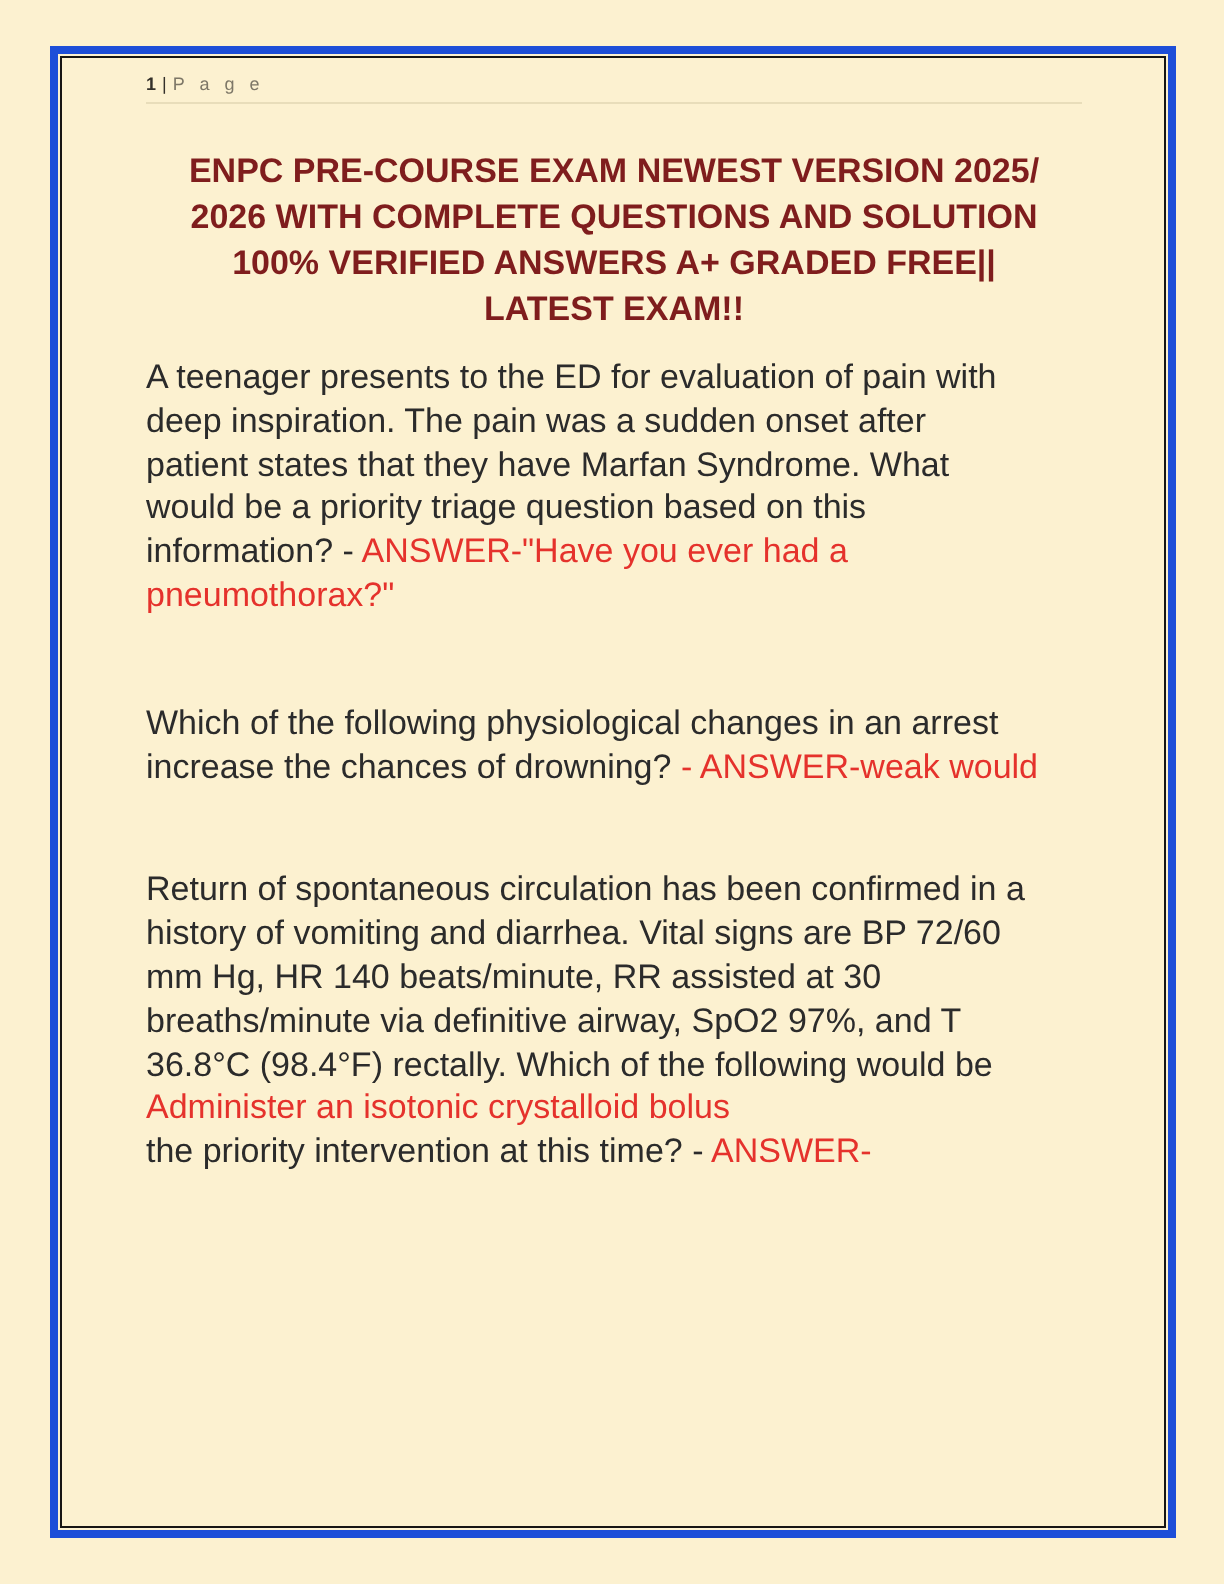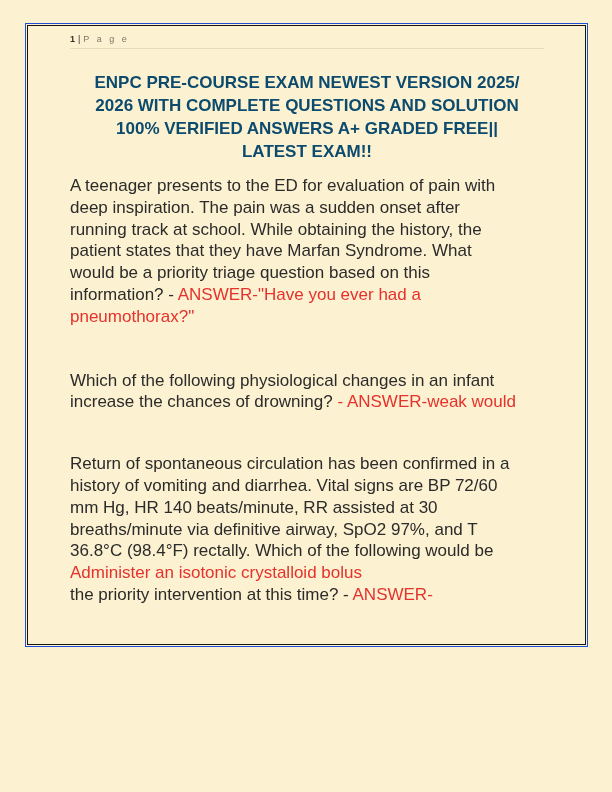--- a/index.html
+++ b/index.html
@@ -9,23 +9,23 @@
     height: 792px;
     background: #fcf1d0;
     font-family: "Liberation Sans", sans-serif;
     overflow: hidden;
   }
   .frame-outer {
     position: absolute;
     left: 25px;
     top: 23px;
     width: 563px;
-    height: 624px;
+    height: 746px;
     box-sizing: border-box;
-    border: 1px solid #1d4ed8;
+    border: 4px solid #1d4ed8;
     padding: 1px;
   }
   .frame-inner {
     width: 100%;
     height: 100%;
     box-sizing: border-box;
     border: 1px solid #161514;
     overflow: hidden;
   }
   .content {
@@ -42,21 +42,21 @@
   .pg-label { letter-spacing: 2.5px; }
   .header-rule {
     height: 1px;
     background: #e8ddba;
     margin-top: 3px;
   }
   
   .title {
     margin-top: 22px;
     text-align: center;
-    color: #0c4a6e;
+    color: #7f1d1d;
     font-weight: bold;
     font-size: 17px;
     line-height: 23px;
   }
   .title-line { white-space: nowrap; }
   
   .qa-block {
     font-size: 17px;
     line-height: 21.8px;
     color: #2b2b2b;
@@ -84,29 +84,28 @@
         <div class="title">
           <div class="title-line">ENPC PRE-COURSE EXAM NEWEST VERSION 2025/</div>
           <div class="title-line">2026 WITH COMPLETE QUESTIONS AND SOLUTION</div>
           <div class="title-line">100% VERIFIED ANSWERS A+ GRADED FREE||</div>
           <div class="title-line">LATEST EXAM!!</div>
         </div>
 
         <div class="qa-block qa-first">
           <div class="line"><span class="seg-q">A teenager presents to the ED for evaluation of pain with</span></div>
           <div class="line"><span class="seg-q">deep inspiration. The pain was a sudden onset after</span></div>
-          <div class="line"><span class="seg-q">running track at school. While obtaining the history, the</span></div>
           <div class="line"><span class="seg-q">patient states that they have Marfan Syndrome. What</span></div>
           <div class="line"><span class="seg-q">would be a priority triage question based on this</span></div>
           <div class="line"><span class="seg-q">information? - </span><span class="seg-a">ANSWER-"Have you ever had a</span></div>
           <div class="line"><span class="seg-a">pneumothorax?"</span></div>
         </div>
 
         <div class="qa-block qa-gap-a">
-          <div class="line"><span class="seg-q">Which of the following physiological changes in an infant</span></div>
+          <div class="line"><span class="seg-q">Which of the following physiological changes in an arrest</span></div>
           <div class="line"><span class="seg-q">increase the chances of drowning? </span><span class="seg-a">- ANSWER-weak would</span></div>
         </div>
 
         <div class="qa-block qa-gap-b">
           <div class="line"><span class="seg-q">Return of spontaneous circulation has been confirmed in a</span></div>
           <div class="line"><span class="seg-q">history of vomiting and diarrhea. Vital signs are BP 72/60</span></div>
           <div class="line"><span class="seg-q">mm Hg, HR 140 beats/minute, RR assisted at 30</span></div>
           <div class="line"><span class="seg-q">breaths/minute via definitive airway, SpO2 97%, and T</span></div>
           <div class="line"><span class="seg-q">36.8°C (98.4°F) rectally. Which of the following would be</span></div>
           <div class="line"><span class="seg-a">Administer an isotonic crystalloid bolus</span></div>

